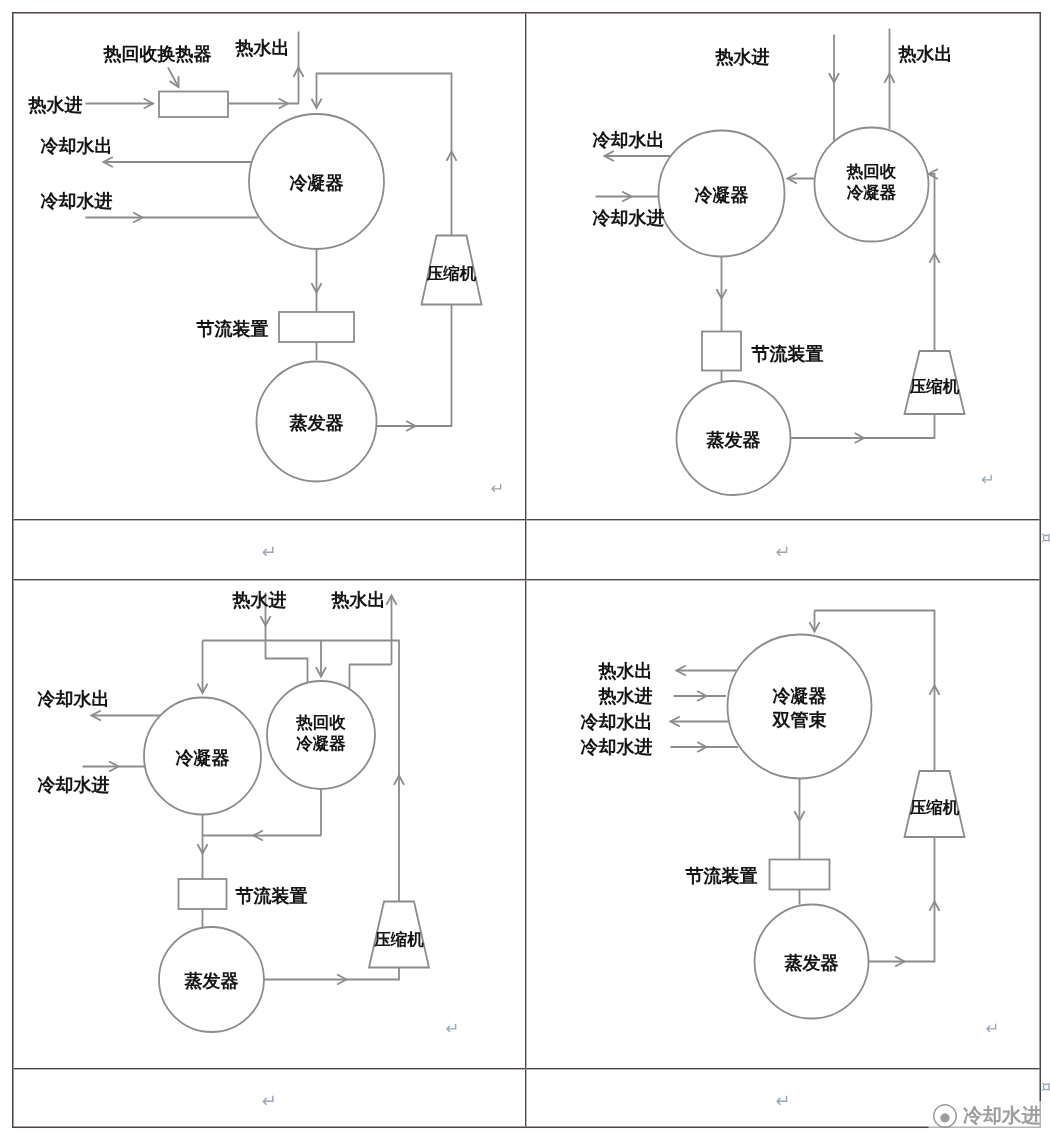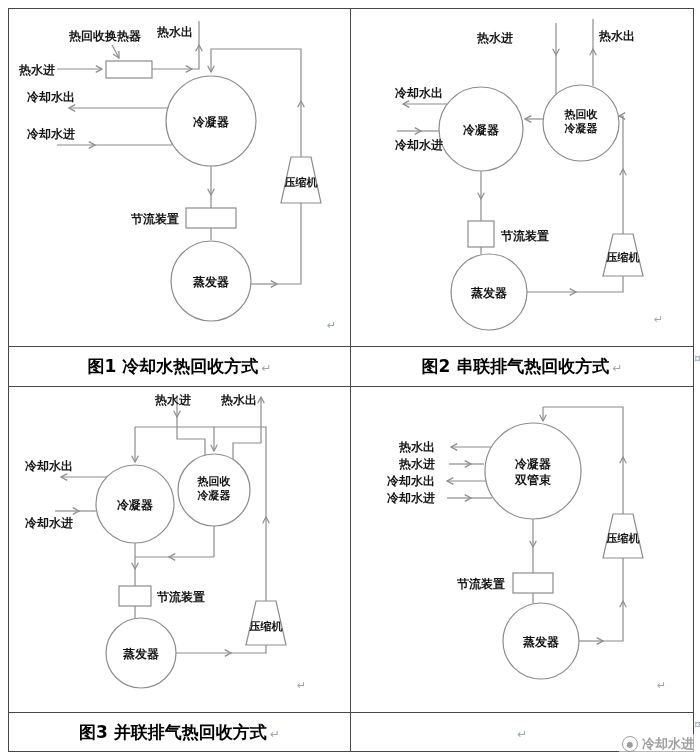--- a/index.html
+++ b/index.html
@@ -136,25 +136,23 @@
         <text x="230" y="123" text-anchor="middle" class="small">冷凝器</text>
         <text x="150" y="231">节流装置</text>
         <text x="272" y="252" text-anchor="middle" class="small">压缩机</text>
         <text x="138" y="288" text-anchor="middle">蒸发器</text>
         <text x="303" y="314" class="pilcrow">↵</text>
       </g>
     </svg>
   </div>
 
   <div class="cell caption-cell">
-    <span>图1 冷却水热回收方式</span>
     <span class="cap-pilcrow">↵</span>
   </div>
   <div class="cell caption-cell col2">
-    <span>图2 串联排气热回收方式</span>
     <span class="cap-pilcrow">↵</span>
   </div>
 
   <div class="cell">
     <svg class="diagram" width="341" height="325" viewBox="0 0 341 325">
       <defs>
         <marker id="a3" viewBox="0 0 10 10" refX="8" refY="5" markerWidth="8" markerHeight="8" orient="auto">
           <path d="M1.5,1.5 L8,5 L1.5,8.5" fill="none" stroke="#8c8c8c" stroke-width="1.3"></path>
         </marker>
       </defs>
@@ -241,21 +239,20 @@
         <text x="182" y="97" text-anchor="middle">双管束</text>
         <text x="272" y="155" text-anchor="middle" class="small">压缩机</text>
         <text x="106" y="201">节流装置</text>
         <text x="190" y="259" text-anchor="middle">蒸发器</text>
         <text x="306" y="302" class="pilcrow">↵</text>
       </g>
     </svg>
   </div>
 
   <div class="cell caption-cell last-row">
-    <span>图3 并联排气热回收方式</span>
     <span class="cap-pilcrow">↵</span>
   </div>
   <div class="cell caption-cell col2 last-row">
     <span class="cap-pilcrow">↵</span>
   </div>
 
 </div>
 
 <span class="row-mark r1">¤</span>
 <span class="row-mark r2">¤</span>

